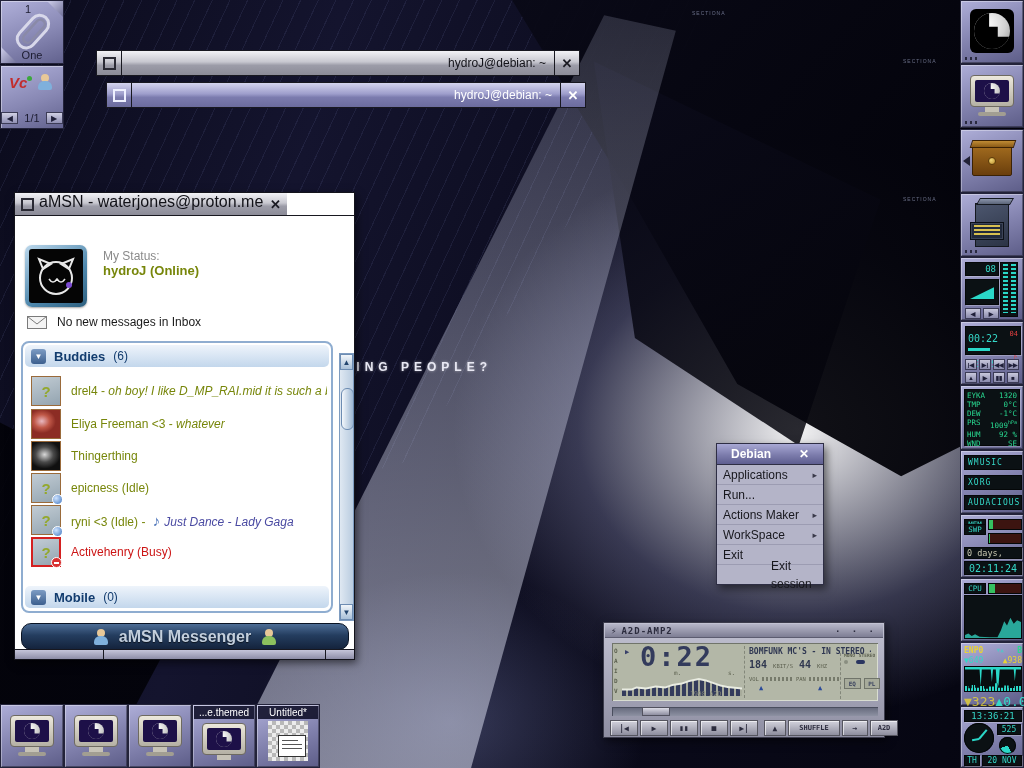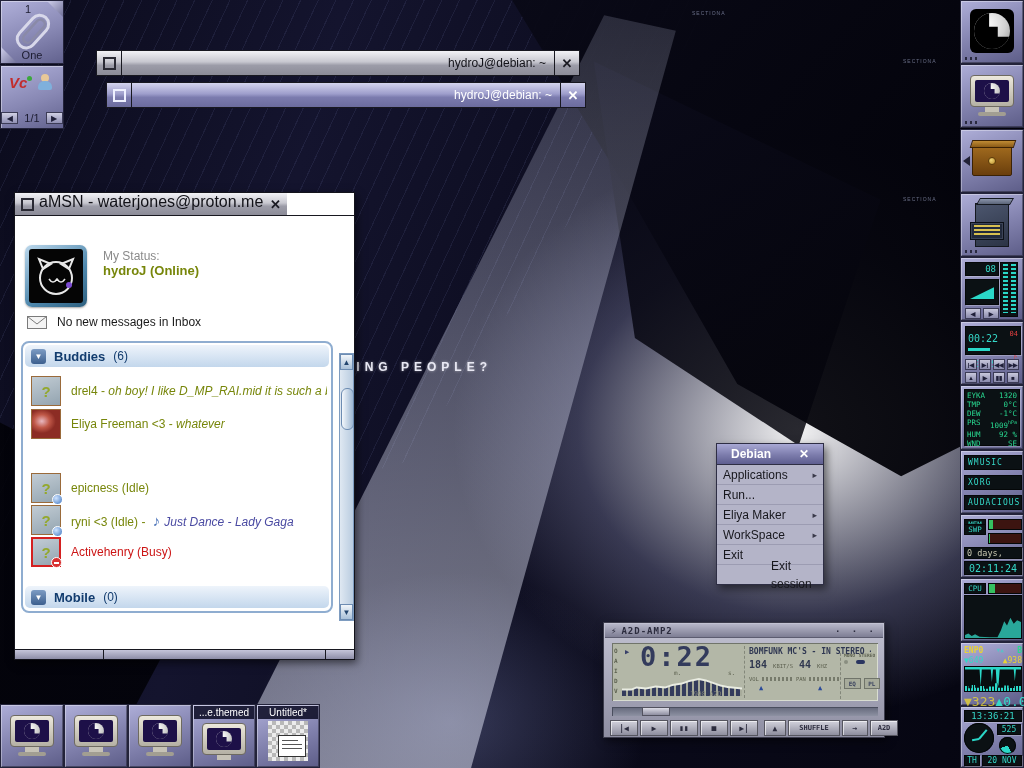--- a/index.html
+++ b/index.html
@@ -418,20 +418,24 @@
       <div class="brow" style="top:32px;">
         <div class="bav">
             <span class="q">?</span>
           </div>
         <div class="btxt"><span class="bname">drel4</span><span class="bsep"> - </span><span class="bmsg">oh boy! I like D_MP_RAI.mid it is such a banger</span></div>
       </div>
       <div class="brow" style="top:65px;">
         <div class="bav photo1"></div>
         <div class="btxt"><span class="bname">Eliya Freeman &lt;3</span><span class="bsep"> - </span><span class="bmsg">whatever</span></div>
       </div>
+      <div class="brow" style="top:97px;">
+        <div class="bav photo2"></div>
+        <div class="btxt"><span class="bname">Thingerthing</span></div>
+      </div>
       <div class="brow" style="top:129px;">
         <div class="bav">
             <span class="q">?</span>
             <span class="badge idle"></span>
           </div>
         <div class="btxt"><span class="bname">epicness</span><span class="bstatus"> (Idle)</span></div>
       </div>
       <div class="brow" style="top:161px;">
         <div class="bav">
             <span class="q">?</span>
@@ -453,37 +457,42 @@
         <span class="gcount">(0)</span>
       </div>
     </div>
 
     <div class="scrollbar">
       <div class="sb-btn" style="top:0;">▲</div>
       <div class="sb-thumb"></div>
       <div class="sb-btn" style="bottom:0;">▼</div>
     </div>
 
+    <div class="footerbtn">
+      <span class="person blue"></span>
+      <span>aMSN Messenger</span>
+      <span class="person green"></span>
+    </div>
     <div class="resizebar"></div>
   </div>
 
   <div id="rootmenu" class="abs">
     <div class="mtitle">
       <span>Debian</span>
       <span class="mx">✕</span>
     </div>
     <div class="mitem">
         <span>Applications</span>
         <span class="sub">▸</span>
       </div>
     <div class="mitem">
         <span>Run...</span>
       </div>
     <div class="mitem">
-        <span>Eliya Maker</span>
+        <span>Actions Maker</span>
         <span class="sub">▸</span>
       </div>
     <div class="mitem">
         <span>WorkSpace</span>
         <span class="sub">▸</span>
       </div>
     <div class="mitem">
         <span>Exit</span>
       </div>
     <div class="mitem">

